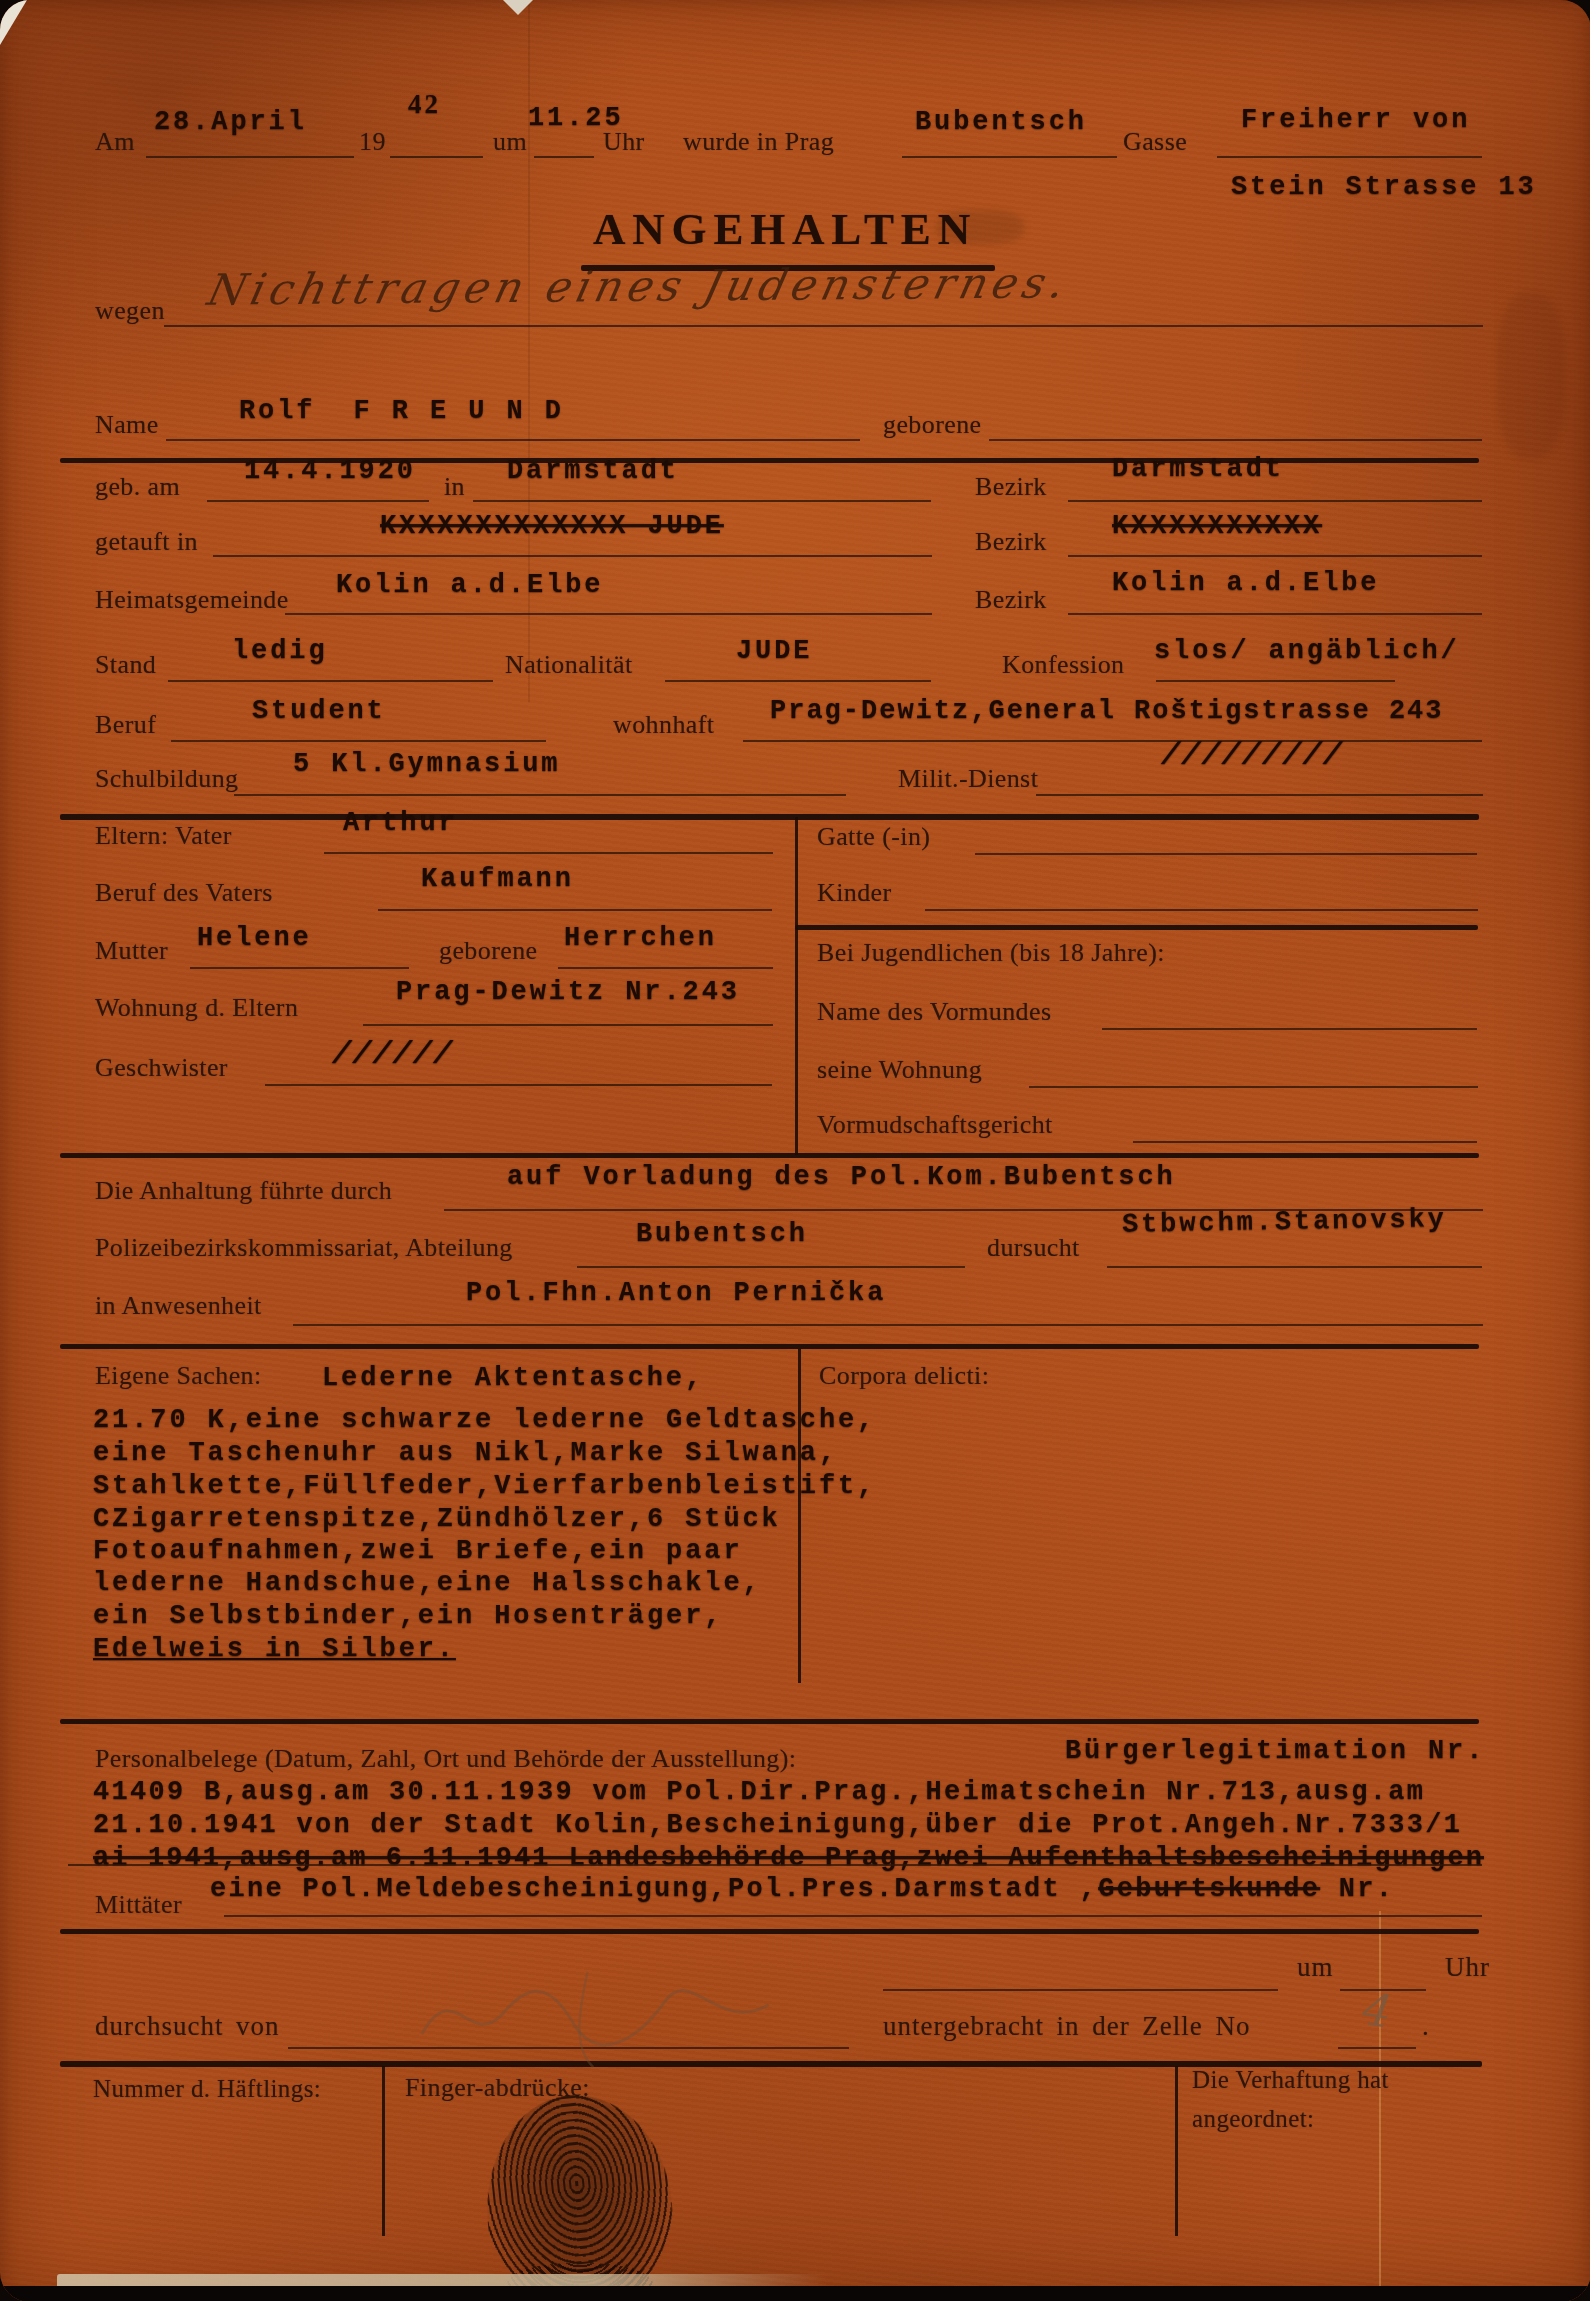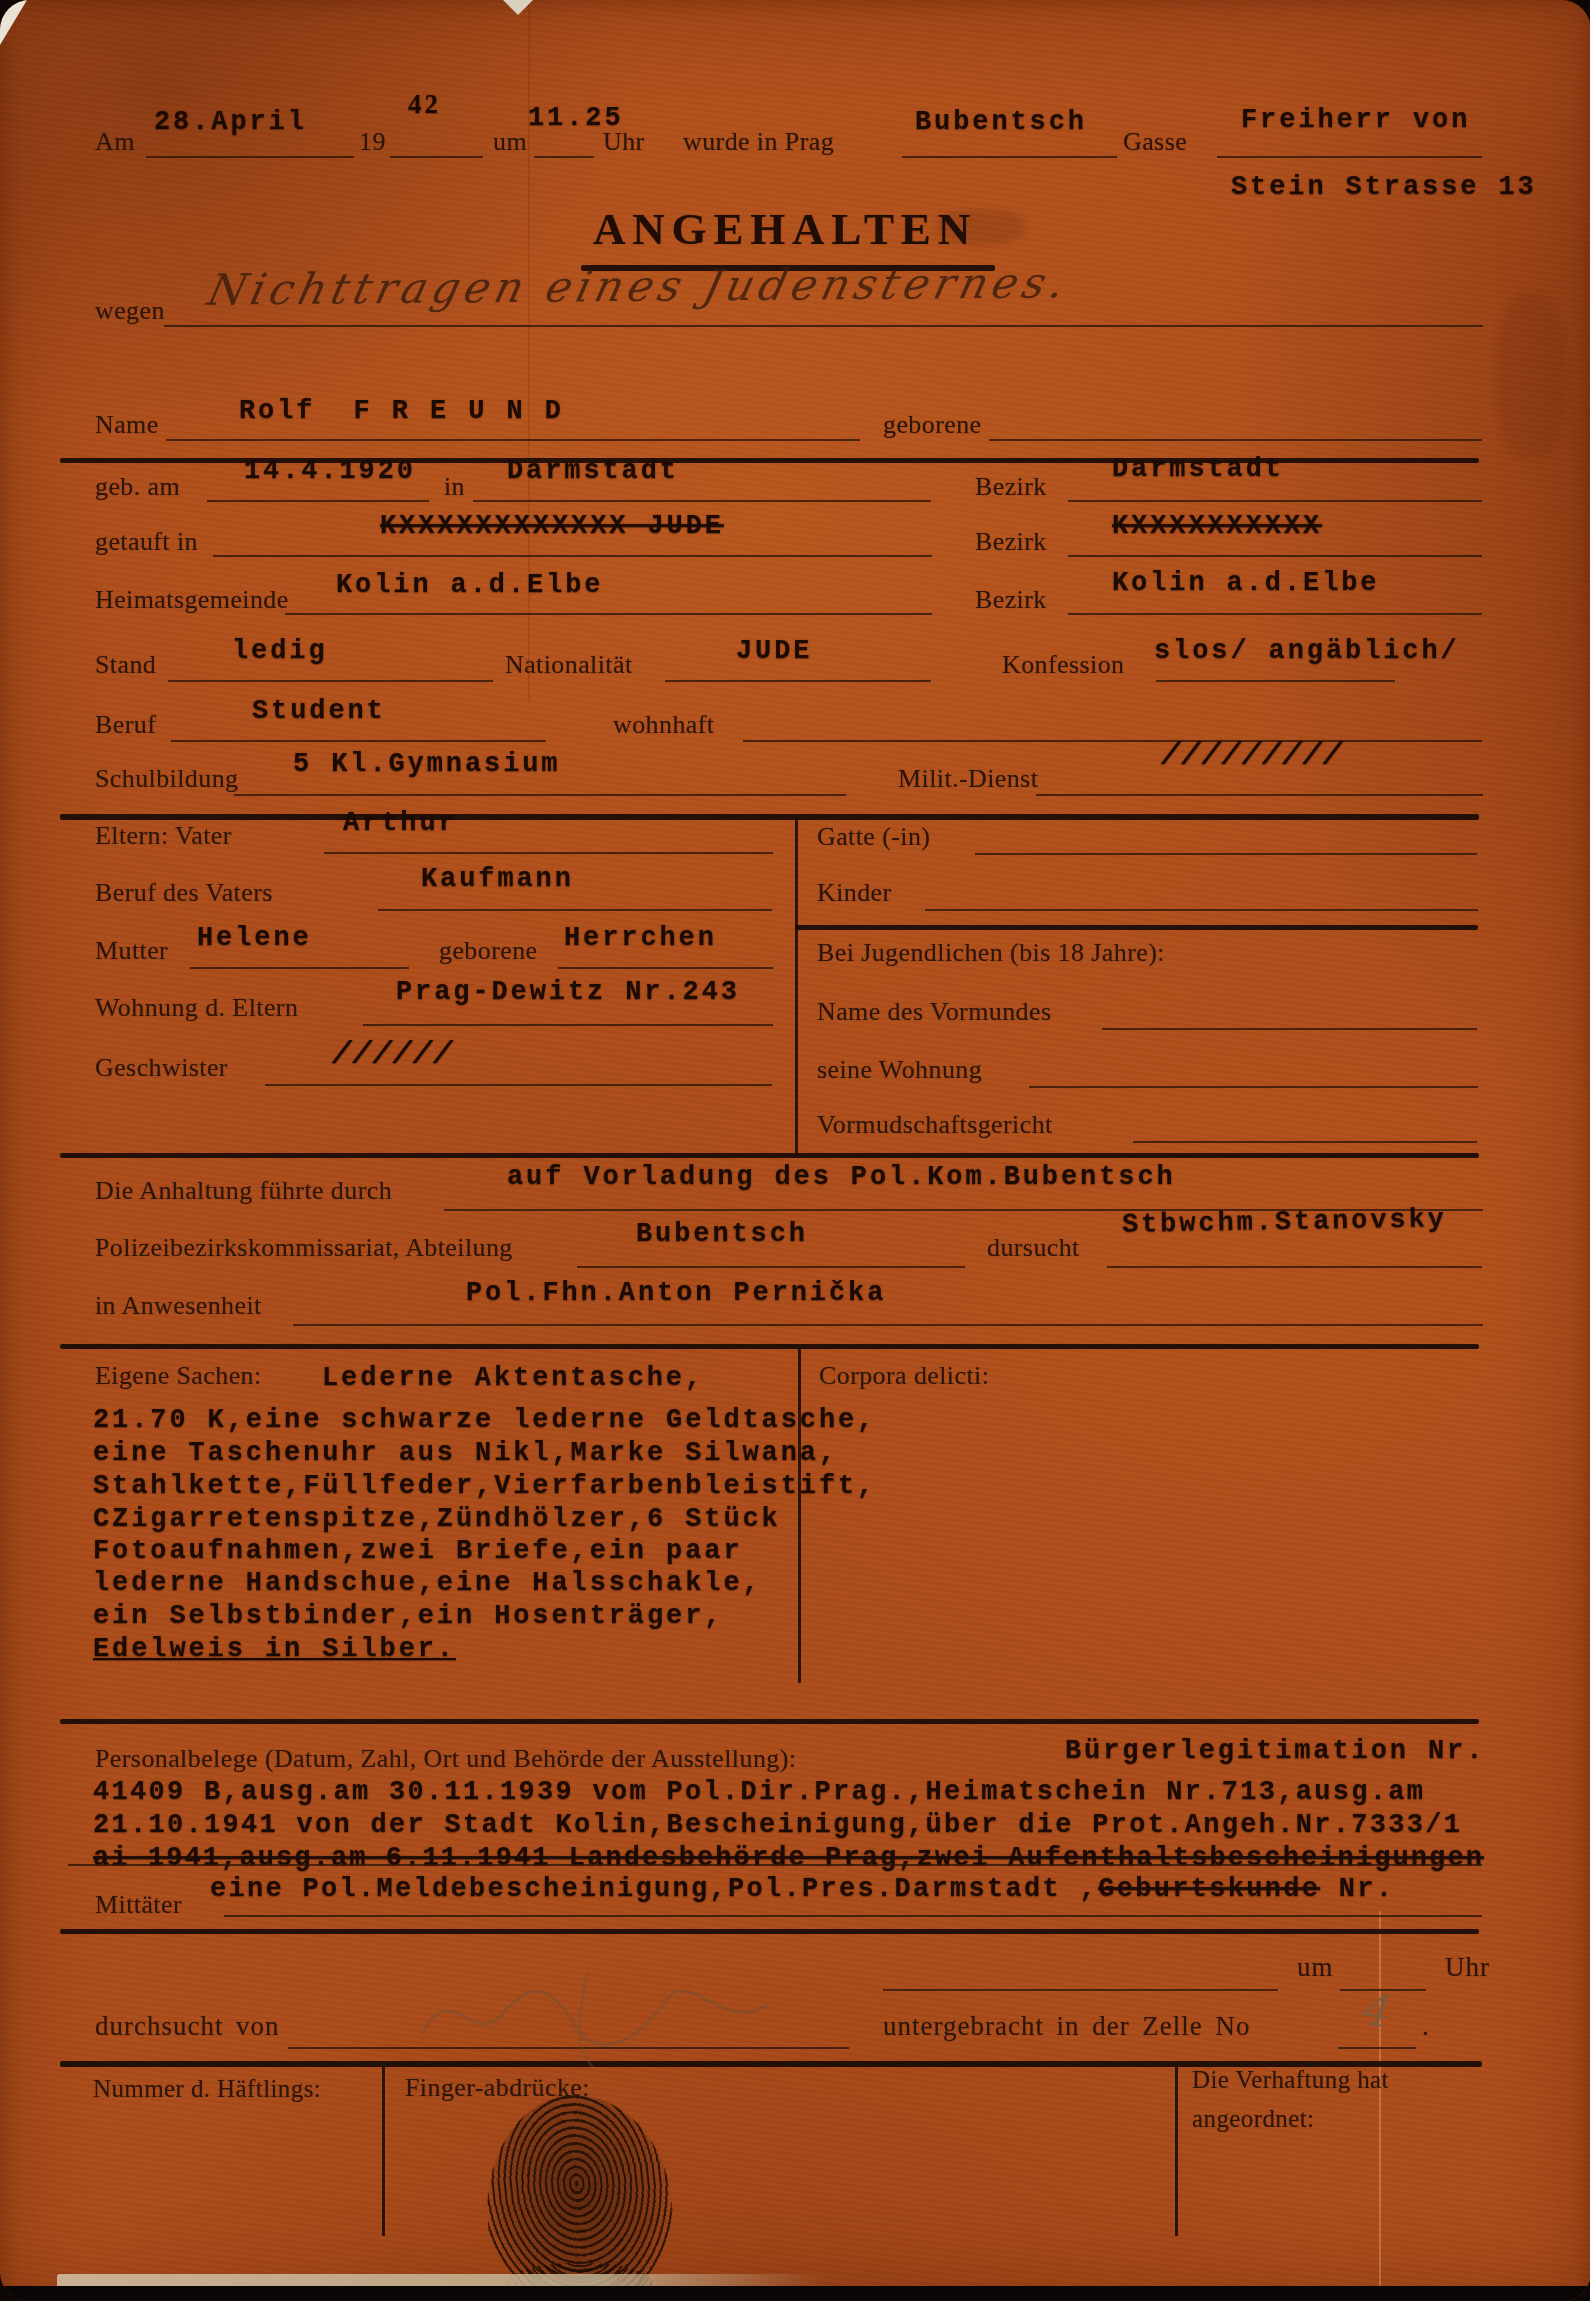--- a/index.html
+++ b/index.html
@@ -129,20 +129,21 @@
   <span class="typed" style="left:736px;top:636px;">JUDE</span>
   <div class="rule" style="left:665px;top:680px;width:266px;"></div>
   <span class="lbl" style="left:1002px;top:650px;">Konfession</span>
   <span class="typed" style="left:1154px;top:636px;">slos/ angäblich/</span>
   <div class="rule" style="left:1156px;top:680px;width:239px;"></div>
 
   <span class="lbl" style="left:95px;top:710px;">Beruf</span>
   <span class="typed" style="left:252px;top:696px;">Student</span>
   <div class="rule" style="left:171px;top:740px;width:375px;"></div>
   <span class="lbl" style="left:613px;top:710px;">wohnhaft</span>
+  <span class="typed" style="left:770px;top:696px;letter-spacing:2px;">Prag-Dewitz,General Roštigstrasse 243</span>
   <div class="rule" style="left:743px;top:740px;width:739px;"></div>
 
   <span class="lbl" style="left:95px;top:764px;">Schulbildung</span>
   <span class="typed" style="left:293px;top:749px;">5 Kl.Gymnasium</span>
   <div class="rule" style="left:234px;top:794px;width:612px;"></div>
   <span class="lbl" style="left:898px;top:764px;">Milit.-Dienst</span>
   <span class="typed slash" style="left:1161px;top:737px;">/////////</span>
   <div class="rule" style="left:1036px;top:794px;width:447px;"></div>
 
   <div class="thick" style="left:60px;top:814px;width:1419px;height:5.9px;"></div>

